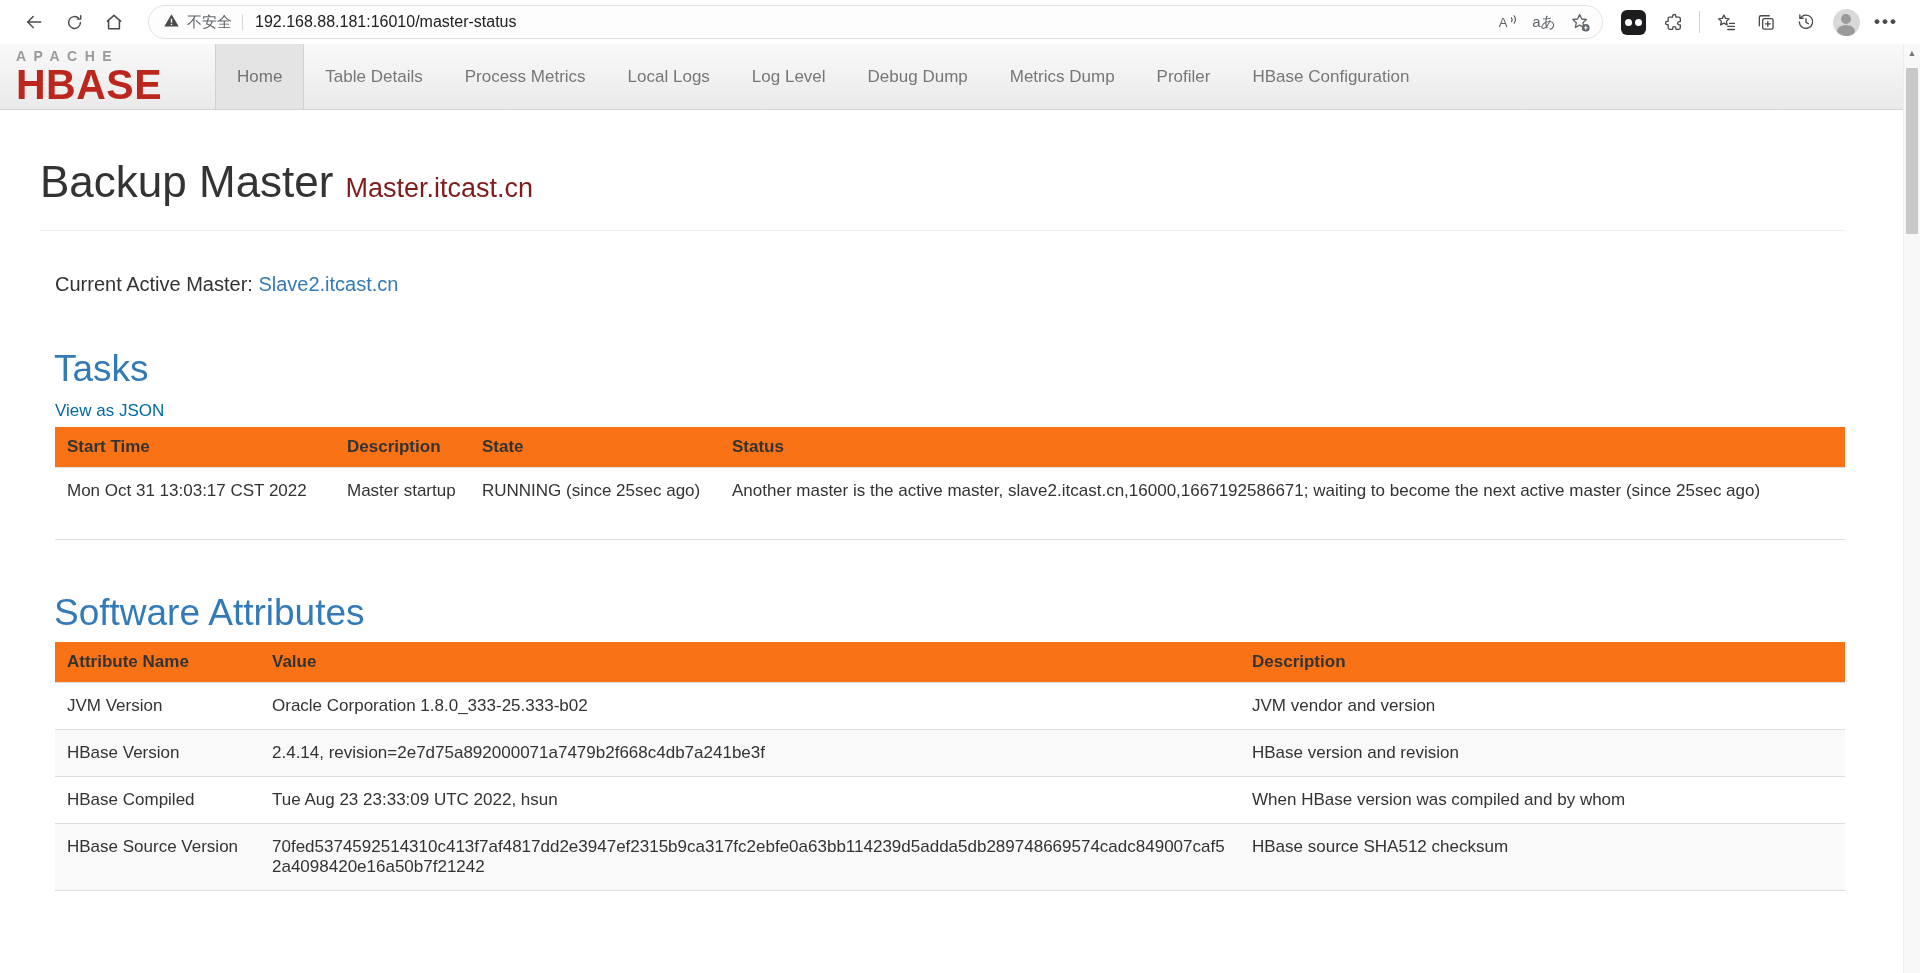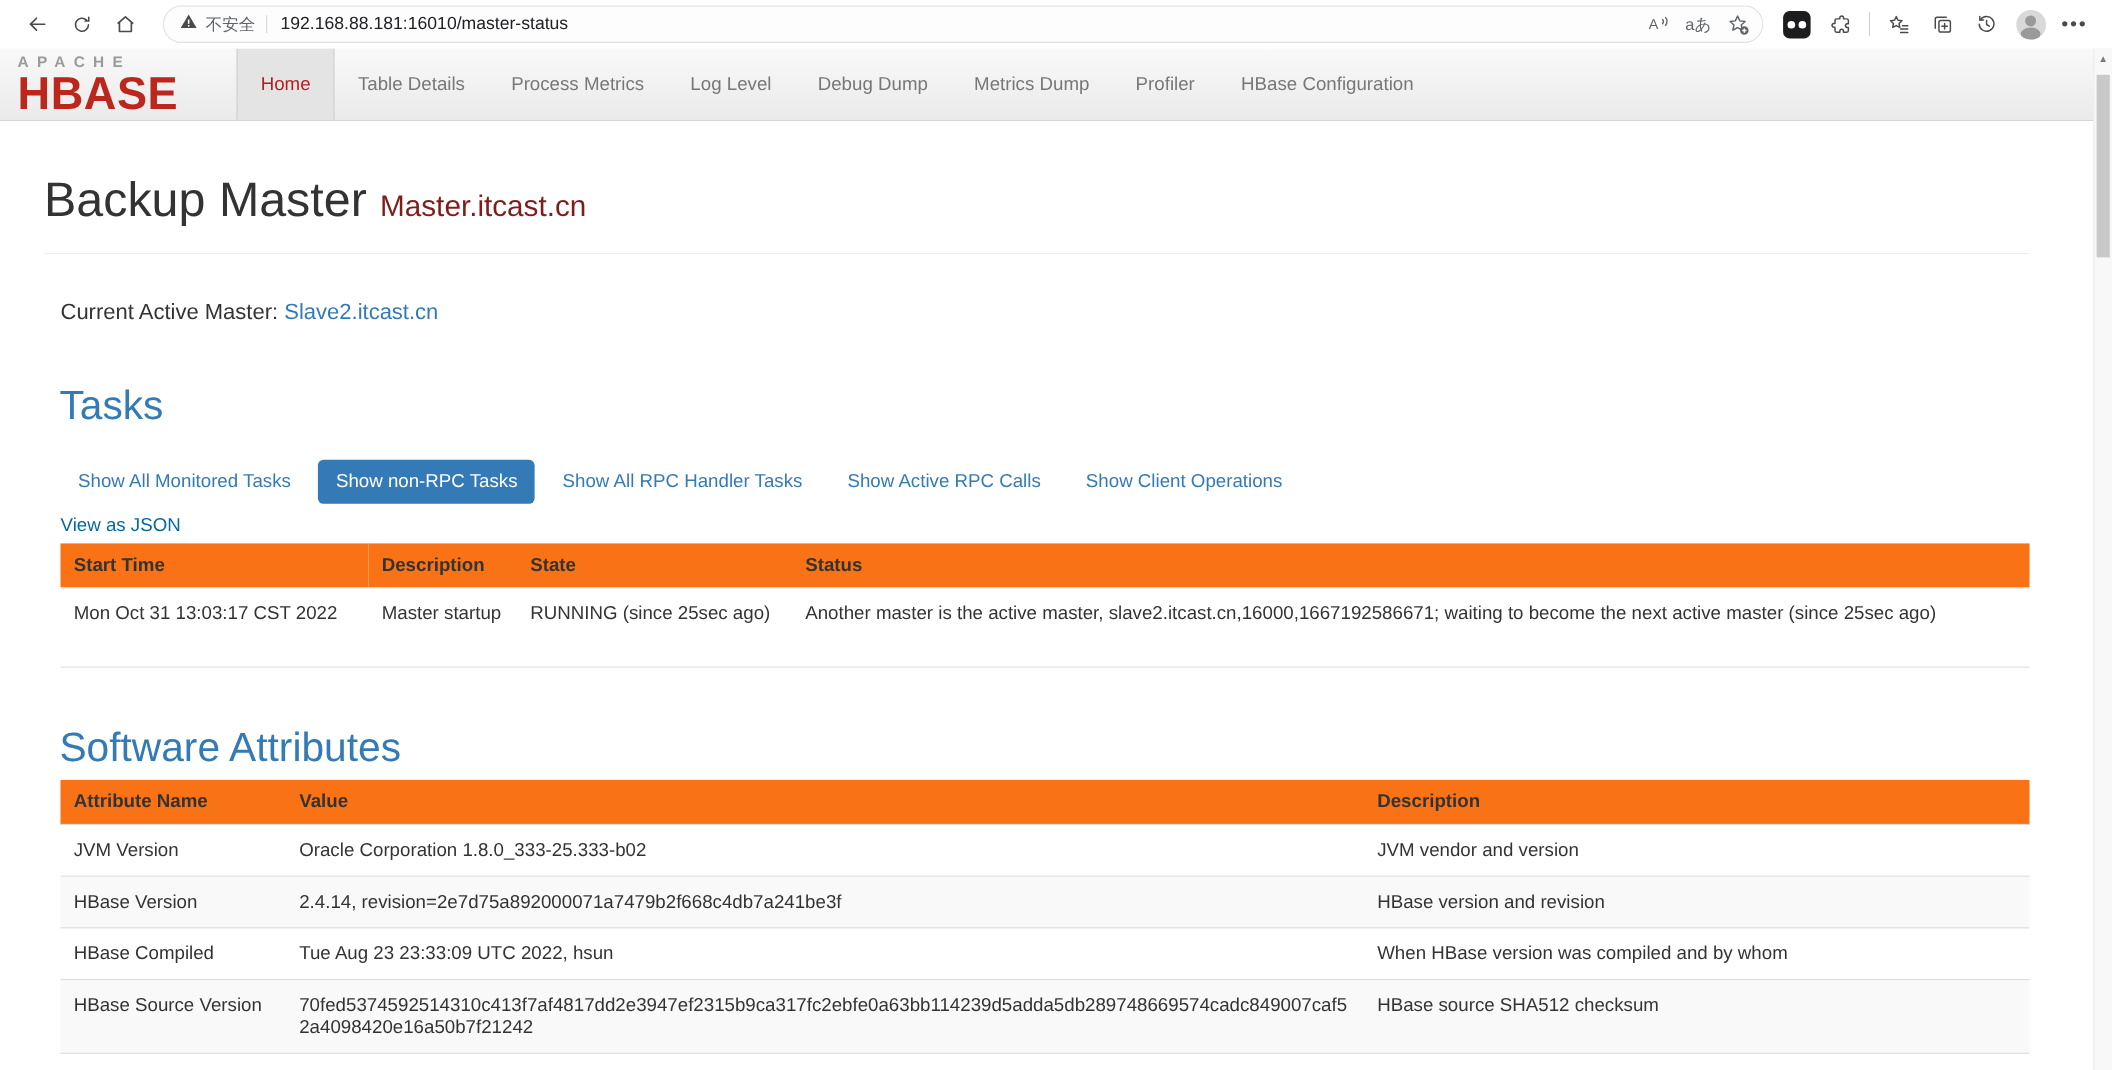--- a/index.html
+++ b/index.html
@@ -28,21 +28,21 @@
   .avatar .body { position:absolute; left:4.5px; top:16.5px; width:18px; height:12px; border-radius:50%; background:#9a9a9a; }
   .more-dots { letter-spacing:2px; font-size:17px; color:#4a4a4a; font-weight:700; }
 
   
   .navbar { height:66px; background:linear-gradient(#f9f9f9,#eaeaea); border-bottom:1px solid #d4d4d4; display:flex; align-items:stretch; overflow:hidden; }
   .logo { width:215px; padding:5px 0 0 16px; flex:0 0 auto; line-height:1; }
   .logo-top { font-size:14px; font-weight:700; color:#9a9a9a; letter-spacing:7.5px; }
   .logo-bottom { font-size:41px; font-weight:800; color:#bb271d; letter-spacing:0.5px; margin-top:1px; transform:scaleY(1.02); transform-origin:top left; }
   .nav-tabs { display:flex; list-style:none; margin:0; padding:0; }
   .nav-tabs li { padding:0 21px; display:flex; align-items:center; font-size:17px; color:#777; cursor:pointer; white-space:nowrap; }
-  .nav-tabs li.active { background:#e4e4e4; border-left:1px solid #d0d0d0; border-right:1px solid #d0d0d0; color:#b91c1c;text-align:center; }
+  .nav-tabs li.active { background:#e4e4e4; border-left:1px solid #d0d0d0; border-right:1px solid #d0d0d0; color:#737373;text-align:center; }
 
   
   .scrollbar { position:fixed; top:44px; right:0; bottom:0; width:17px; background:#f8f8f8; border-left:1px solid #ececec; }
   .sb-arrow { height:18px; display:flex; align-items:center; justify-content:center; color:#7a7a7a; font-size:9px; }
   .sb-thumb { position:absolute; left:2px; right:2px; top:24px; height:166px; background:#c9c9c9; }
 
   
   main { padding:0 75px 0 40px; }
   .page-header { margin-top:50px; border-bottom:1px solid #eee; padding-bottom:26px; }
   .page-header h1 { margin:0; font-size:44px; font-weight:400; color:#333; line-height:1; }
@@ -159,20 +159,21 @@
 
 <nav class="navbar">
   <div class="logo">
     <div class="logo-top">APACHE</div>
     <div class="logo-bottom">HBASE</div>
   </div>
   <ul class="nav-tabs">
     <li class="active">Home</li>
     <li>Table Details</li>
     <li>Process Metrics</li>
+    <li>Local Logs</li>
     <li>Log Level</li>
     <li>Debug Dump</li>
     <li>Metrics Dump</li>
     <li>Profiler</li>
     <li>HBase Configuration</li>
   </ul>
 </nav>
 
 <div class="scrollbar">
   <div class="sb-arrow">▲</div>
@@ -186,27 +187,20 @@
   </div>
 
   <p class="active-master">
     <span>Current Active Master:</span>
     <a href="#">Slave2.itcast.cn</a>
   </p>
 
   <h2 class="section-title">Tasks</h2>
 
   <div class="section">
-    <div class="pills">
-      <a class="pill">Show All Monitored Tasks</a>
-      <a class="pill active">Show non-RPC Tasks</a>
-      <a class="pill">Show All RPC Handler Tasks</a>
-      <a class="pill">Show Active RPC Calls</a>
-      <a class="pill">Show Client Operations</a>
-    </div>
     <a href="#" class="view-json">View as JSON</a>
 
     <table class="tasks-table">
       <colgroup>
           <col style="width:280px">
           <col style="width:135px">
           <col style="width:250px">
           <col>
         </colgroup>
       <thead>

